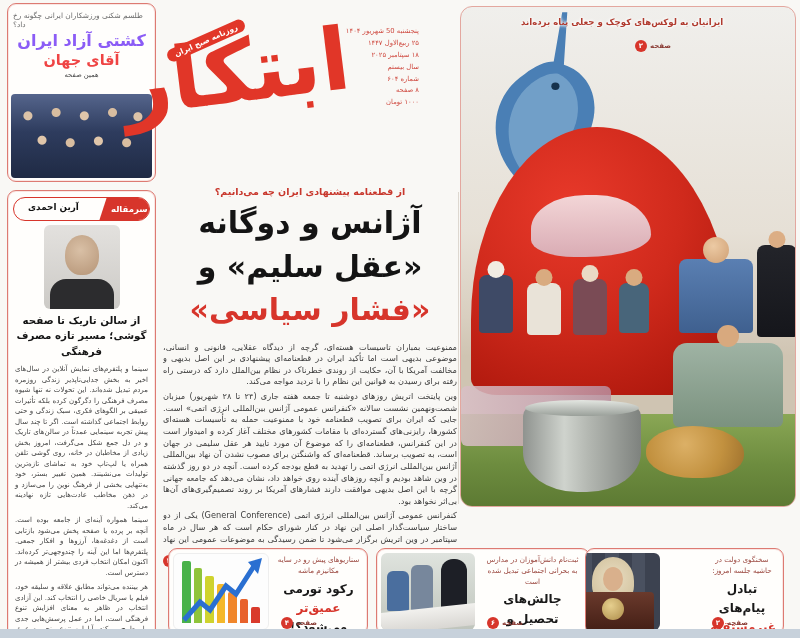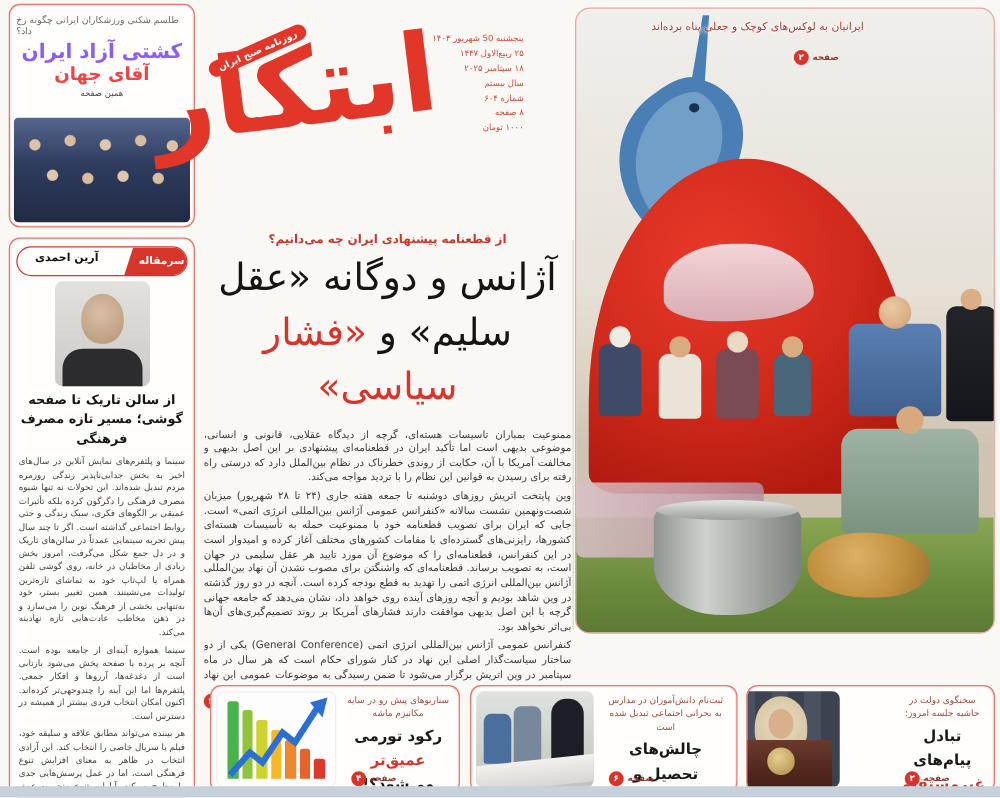--- a/index.html
+++ b/index.html
@@ -63,36 +63,36 @@
   .teen-black{left:296px;top:238px;width:40px;height:92px;background:linear-gradient(180deg,#23242a,#15161b);}
   .man-green{left:212px;top:336px;width:110px;height:84px;background:linear-gradient(180deg,#9fb3a4,#7b927f);border-radius:14px 14px 6px 6px;}
   .man-green .head{width:22px;height:22px;top:-18px;background:#d8a97e;}
   .p1{left:18px;top:268px;width:34px;height:58px;background:#3e4a66;}
   .p2{left:66px;top:276px;width:34px;height:52px;background:#e9e3d8;}
   .p3{left:112px;top:272px;width:34px;height:56px;background:#7a4b55;}
   .p4{left:158px;top:276px;width:30px;height:50px;background:#48657a;}
   .p1 .head{background:#f1ece2;} .p2 .head{background:#d9ab80;} .p3 .head{background:#ead9c4;} .p4 .head{background:#d9ab80;}
 
   .lead-text{position:absolute;top:10px;right:10px;left:60px;text-align:left;direction:rtl;}
-  .lead-kicker{font-size:8.6px;font-weight:normal;color:#b03a2e;text-align:left;margin-bottom:3px;
+  .lead-kicker{font-size:8.6px;font-weight:bold;color:#b03a2e;text-align:left;margin-bottom:3px;
     text-shadow:0 0 3px #fff,0 0 3px #fff,0 0 5px #fff;}
   .lead-h{font-size:25px;font-weight:bold;color:#262626;line-height:1.55;text-align:left;
     text-shadow:-1px -1px 0 #fff,1px -1px 0 #fff,-1px 1px 0 #fff,1px 1px 0 #fff,0 0 5px #fff,0 0 7px #fff;}
   .red{color:#d7352b;}
   .lead-badge{margin-top:6px;text-align:center;}
 
   
   .pg{display:inline-flex;align-items:center;gap:3px;font-size:7px;color:#8a3b34;font-weight:bold;}
   .pg .num{width:12px;height:12px;background:#d7352b;color:#fff;border-radius:50%;display:inline-flex;
     align-items:center;justify-content:center;font-size:7px;}
 
   
   .main-col{position:absolute;left:163px;top:186px;width:294px;}
   .main-kicker{text-align:center;color:#c8372c;font-size:9.5px;font-weight:bold;margin-bottom:4px;}
-  .main-h{text-align:center;font-size:30px;font-weight:normal;color:#141414;line-height:1.45;margin:0 2px;}
+  .main-h{text-align:center;font-size:30px;font-weight:bold;color:#141414;line-height:1.45;margin:0 2px;}
   .main-body{margin-top:10px;font-size:8.2px;line-height:1.42;color:#3b3b3b;text-align:justify;max-height:204px;overflow:hidden;}
   .main-body p{margin:0 0 3px;}
   .main-foot{margin-top:3px;text-align:left;}
   .main-foot .pg{font-size:7.6px;color:#c8372c;}
   .vdiv{position:absolute;left:458px;top:192px;width:1px;height:312px;background:#ddd8d0;}
 
   
   .ed-box{left:7px;top:190px;width:147px;height:446px;overflow:hidden;}
   .ed-head{margin:6px 5px 4px;border:1px solid #d7352b;border-radius:13px;height:22px;position:relative;overflow:hidden;}
   .ed-tag{position:absolute;right:-6px;top:0;bottom:0;width:52px;background:#d7352b;transform:skewX(-18deg);
@@ -110,21 +110,21 @@
 
   
   .bot{top:548px;height:85px;display:flex;flex-direction:row;overflow:hidden;}
   .bot .txt{flex:1;padding:6px 7px 4px 4px;position:relative;}
   .bot .kick{font-size:7.2px;color:#9c4a42;line-height:1.5;text-align:center;margin-bottom:3px;}
   .bot .hl{font-size:12px;font-weight:bold;color:#191919;line-height:1.6;text-align:center;}
   .bot .pg-row{position:absolute;bottom:5px;left:8px;}
   .bot .img{width:94px;margin:4px;border-radius:6px;position:relative;overflow:hidden;flex:none;}
   .boxA{left:168px;width:198px;}
   .boxB{left:376px;width:212px;}
-  .boxC{left:597px;width:197px;gap:40px;}
+  .boxC{left:585px;width:197px;gap:40px;}
 
   .chart-img{background:#fdfdfd;border:1px solid #eee;}
   .bars{position:absolute;left:8px;right:8px;bottom:6px;height:64px;display:flex;align-items:flex-end;gap:3px;}
   .bars i{flex:1;border-radius:2px 2px 0 0;display:block;}
   .arrow-svg{position:absolute;left:4px;top:2px;width:86px;height:70px;}
 
   .school-img{background:linear-gradient(180deg,#dfe3de 0%,#cfd4cd 50%,#bfc4bc 100%);}
   .school-img .fig{position:absolute;border-radius:6px 6px 2px 2px;}
   .school-img .f1{left:6px;top:18px;width:22px;height:40px;background:#4a6e9e;}
   .school-img .f2{left:30px;top:12px;width:22px;height:46px;background:#77879c;}

